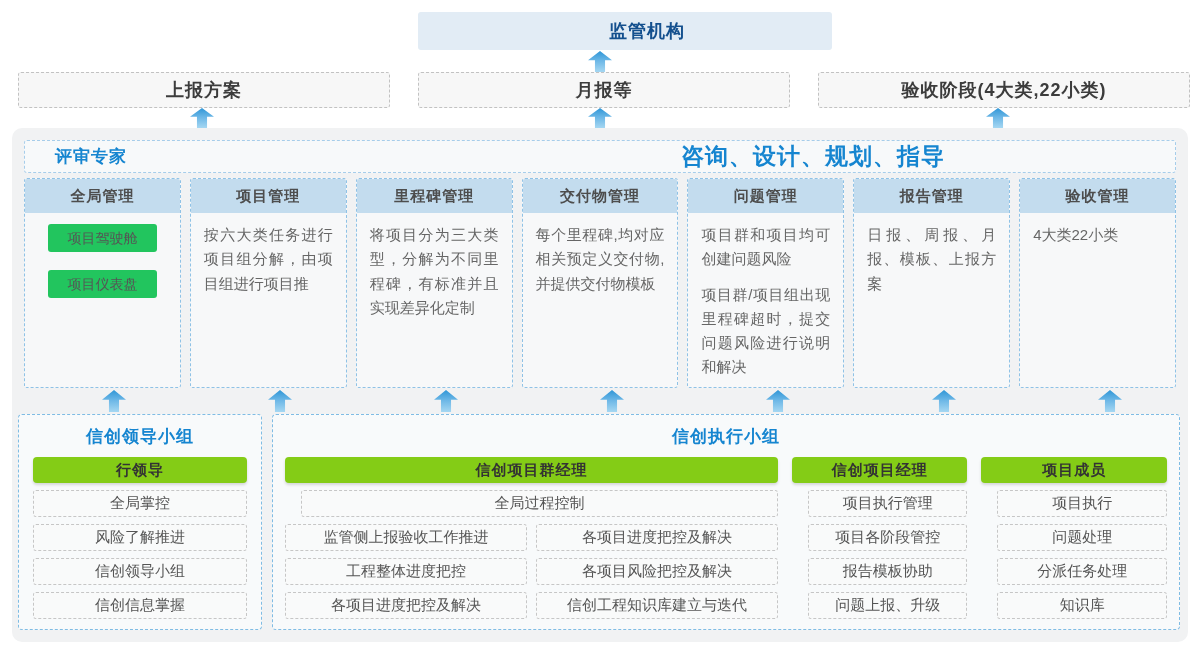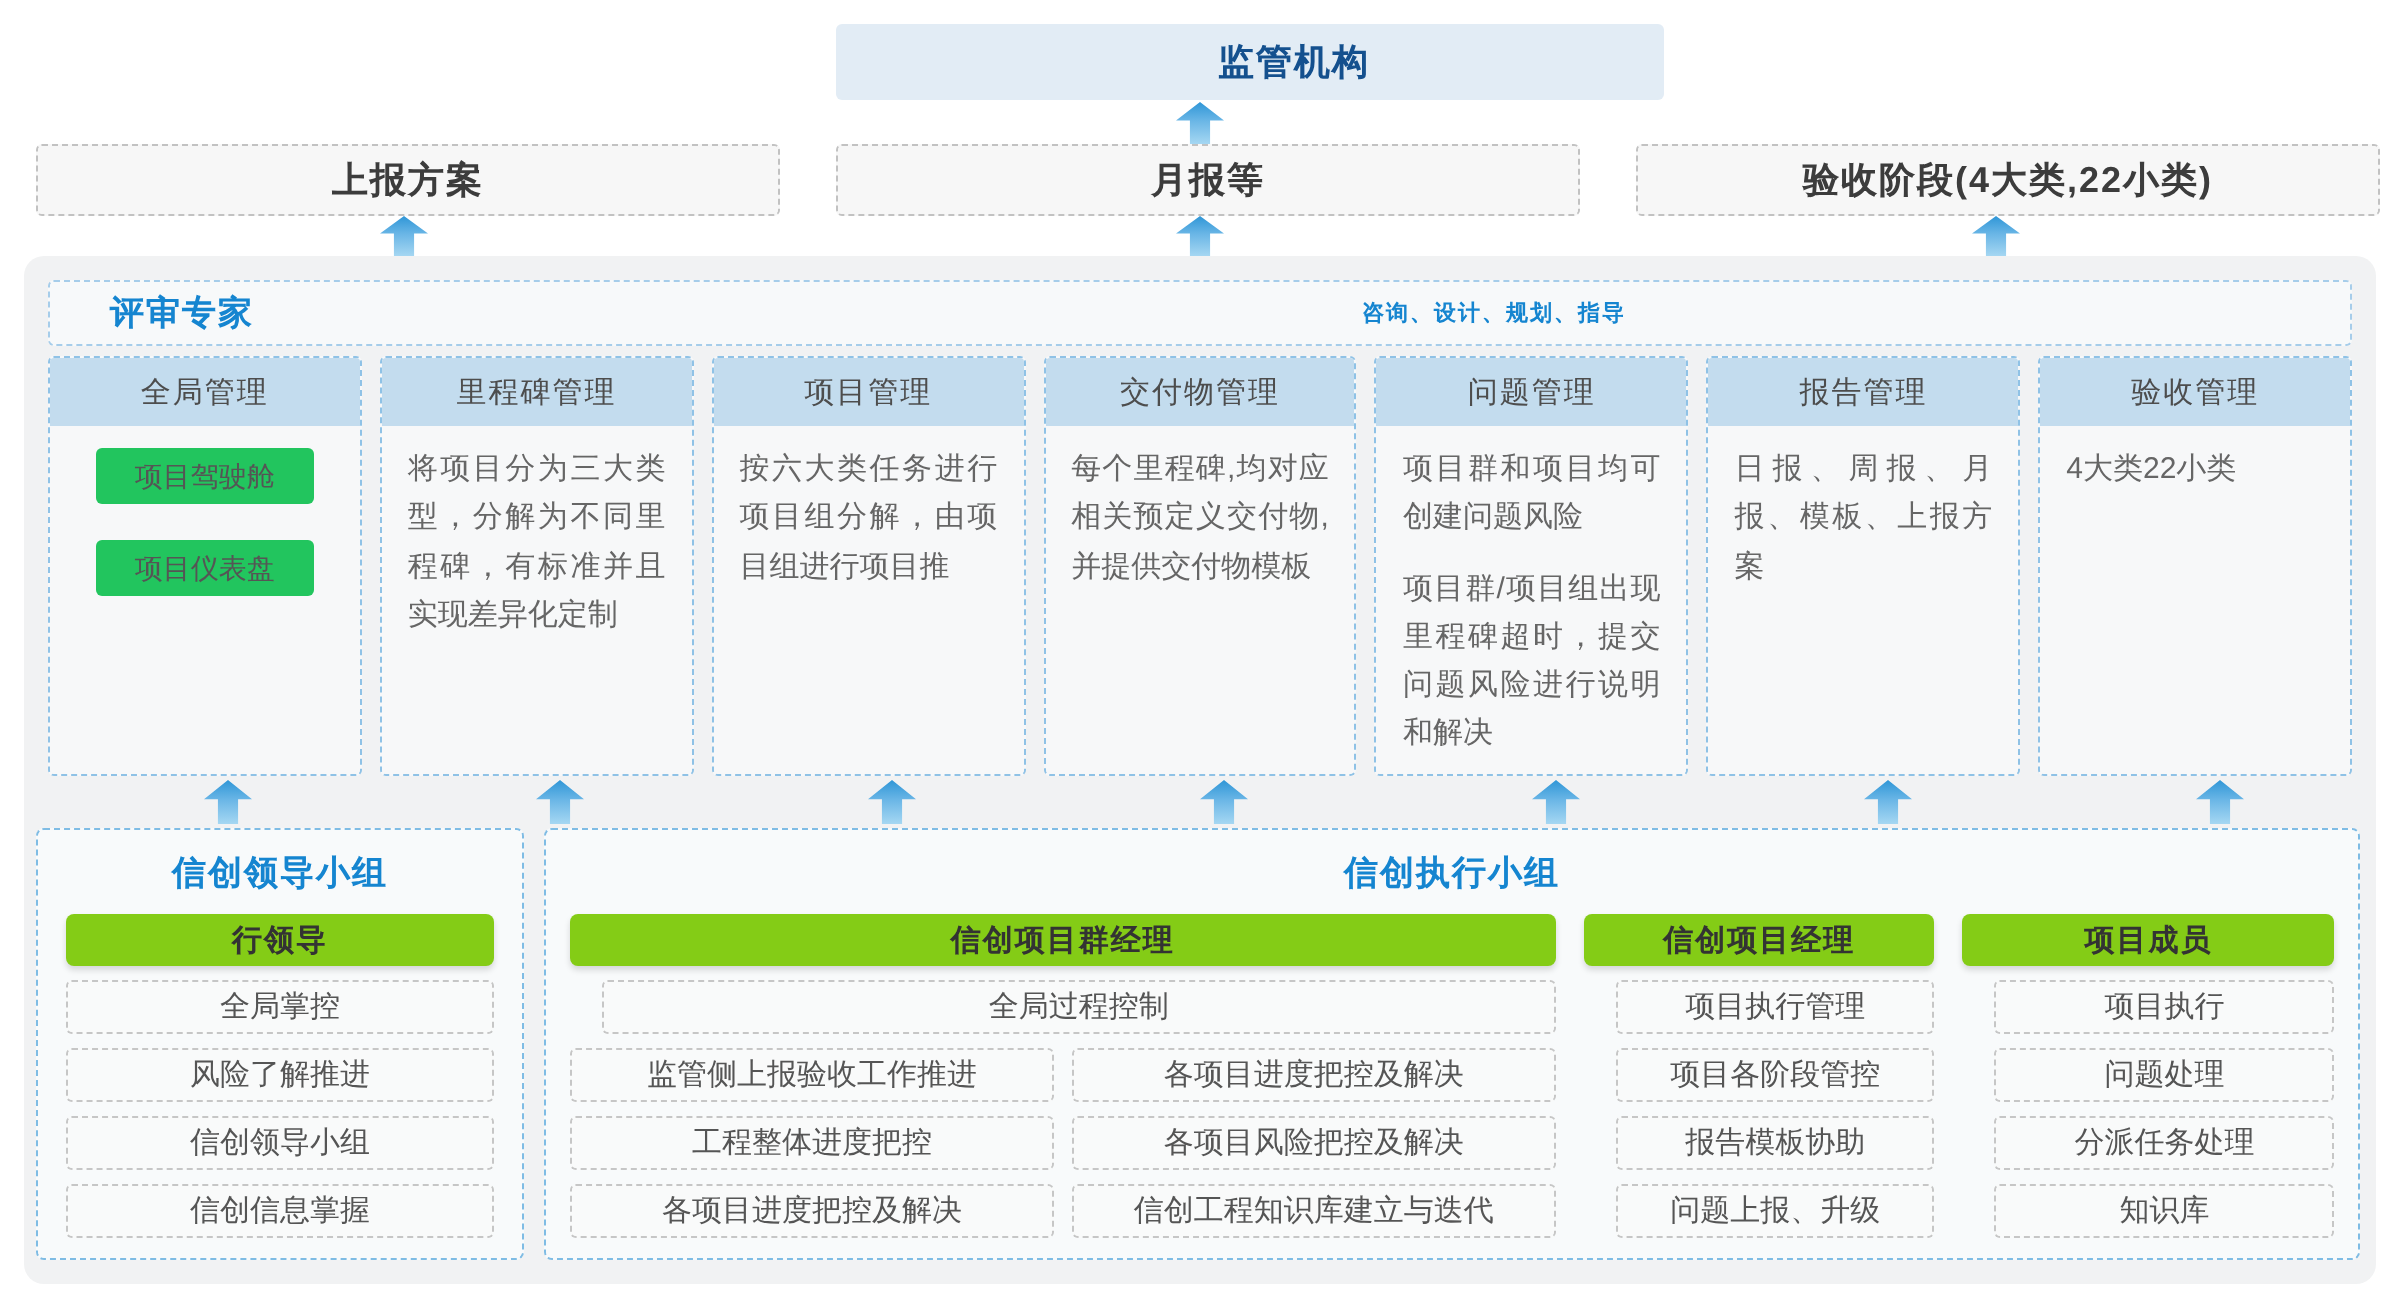--- a/index.html
+++ b/index.html
@@ -44,34 +44,34 @@
   .band{
     position:absolute;left:12px;top:12px;width:1152px;height:33px;box-sizing:border-box;
     border:1px dashed #a6cdea;border-radius:3px;background:#f7f9fa;
   }
   .band-left{
     position:absolute;left:30px;top:0;height:100%;display:flex;align-items:center;
     font-size:17px;font-weight:bold;color:var(--accent_blue);letter-spacing:1px;
   }
   .band-right{
     position:absolute;left:656px;top:0;height:100%;display:flex;align-items:center;
-    font-size:11px;font-weight:bold;color:var(--accent_blue);letter-spacing:1px;
+    font-size:23px;font-weight:bold;color:var(--accent_blue);letter-spacing:1px;
   }
   .columns{
     position:absolute;left:12px;top:50px;width:1152px;height:210px;
     display:flex;gap:9px;
   }
   .col{
     flex:1;box-sizing:border-box;border:1px dashed var(--dashed_blue_border);
     border-radius:3px;background:#f7f8f9;display:flex;flex-direction:column;overflow:hidden;
   }
   .col-header{
     flex:none;height:34px;background:var(--column_header_bg);
     display:flex;align-items:center;justify-content:center;
-    font-size:15px;font-weight:normal;color:#4d4d4d;letter-spacing:1px;
+    font-size:15px;font-weight:bold;color:#4d4d4d;letter-spacing:1px;
   }
   .col-body{
     padding:10px 13px 0;font-size:15px;color:var(--body_text);
     line-height:1.62;text-align:justify;
   }
   .col-body p{margin:0 0 11px;}
   .pill{
     height:28px;margin:2px 10px 18px;background:#22c55e;border-radius:3px;
     display:flex;align-items:center;justify-content:center;
     font-size:14px;color:#555555;
@@ -143,30 +143,30 @@
 
     <div class="col">
       <div class="col-header">全局管理</div>
       <div class="col-body">
         <div class="pill">项目驾驶舱</div>
         <div class="pill">项目仪表盘</div>
       </div>
     </div>
 
     <div class="col">
+      <div class="col-header">项目管理</div>
+      <div class="col-body">
+        <p>按六大类任务进行项目组分解，由项目组进行项目推</p>
+      </div>
+    </div>
+
+    <div class="col">
       <div class="col-header">里程碑管理</div>
       <div class="col-body">
         <p>将项目分为三大类型，分解为不同里程碑，有标准并且实现差异化定制</p>
-      </div>
-    </div>
-
-    <div class="col">
-      <div class="col-header">项目管理</div>
-      <div class="col-body">
-        <p>按六大类任务进行项目组分解，由项目组进行项目推</p>
       </div>
     </div>
 
     <div class="col">
       <div class="col-header">交付物管理</div>
       <div class="col-body">
         <p>每个里程碑,均对应相关预定义交付物,并提供交付物模板</p>
       </div>
     </div>
 

